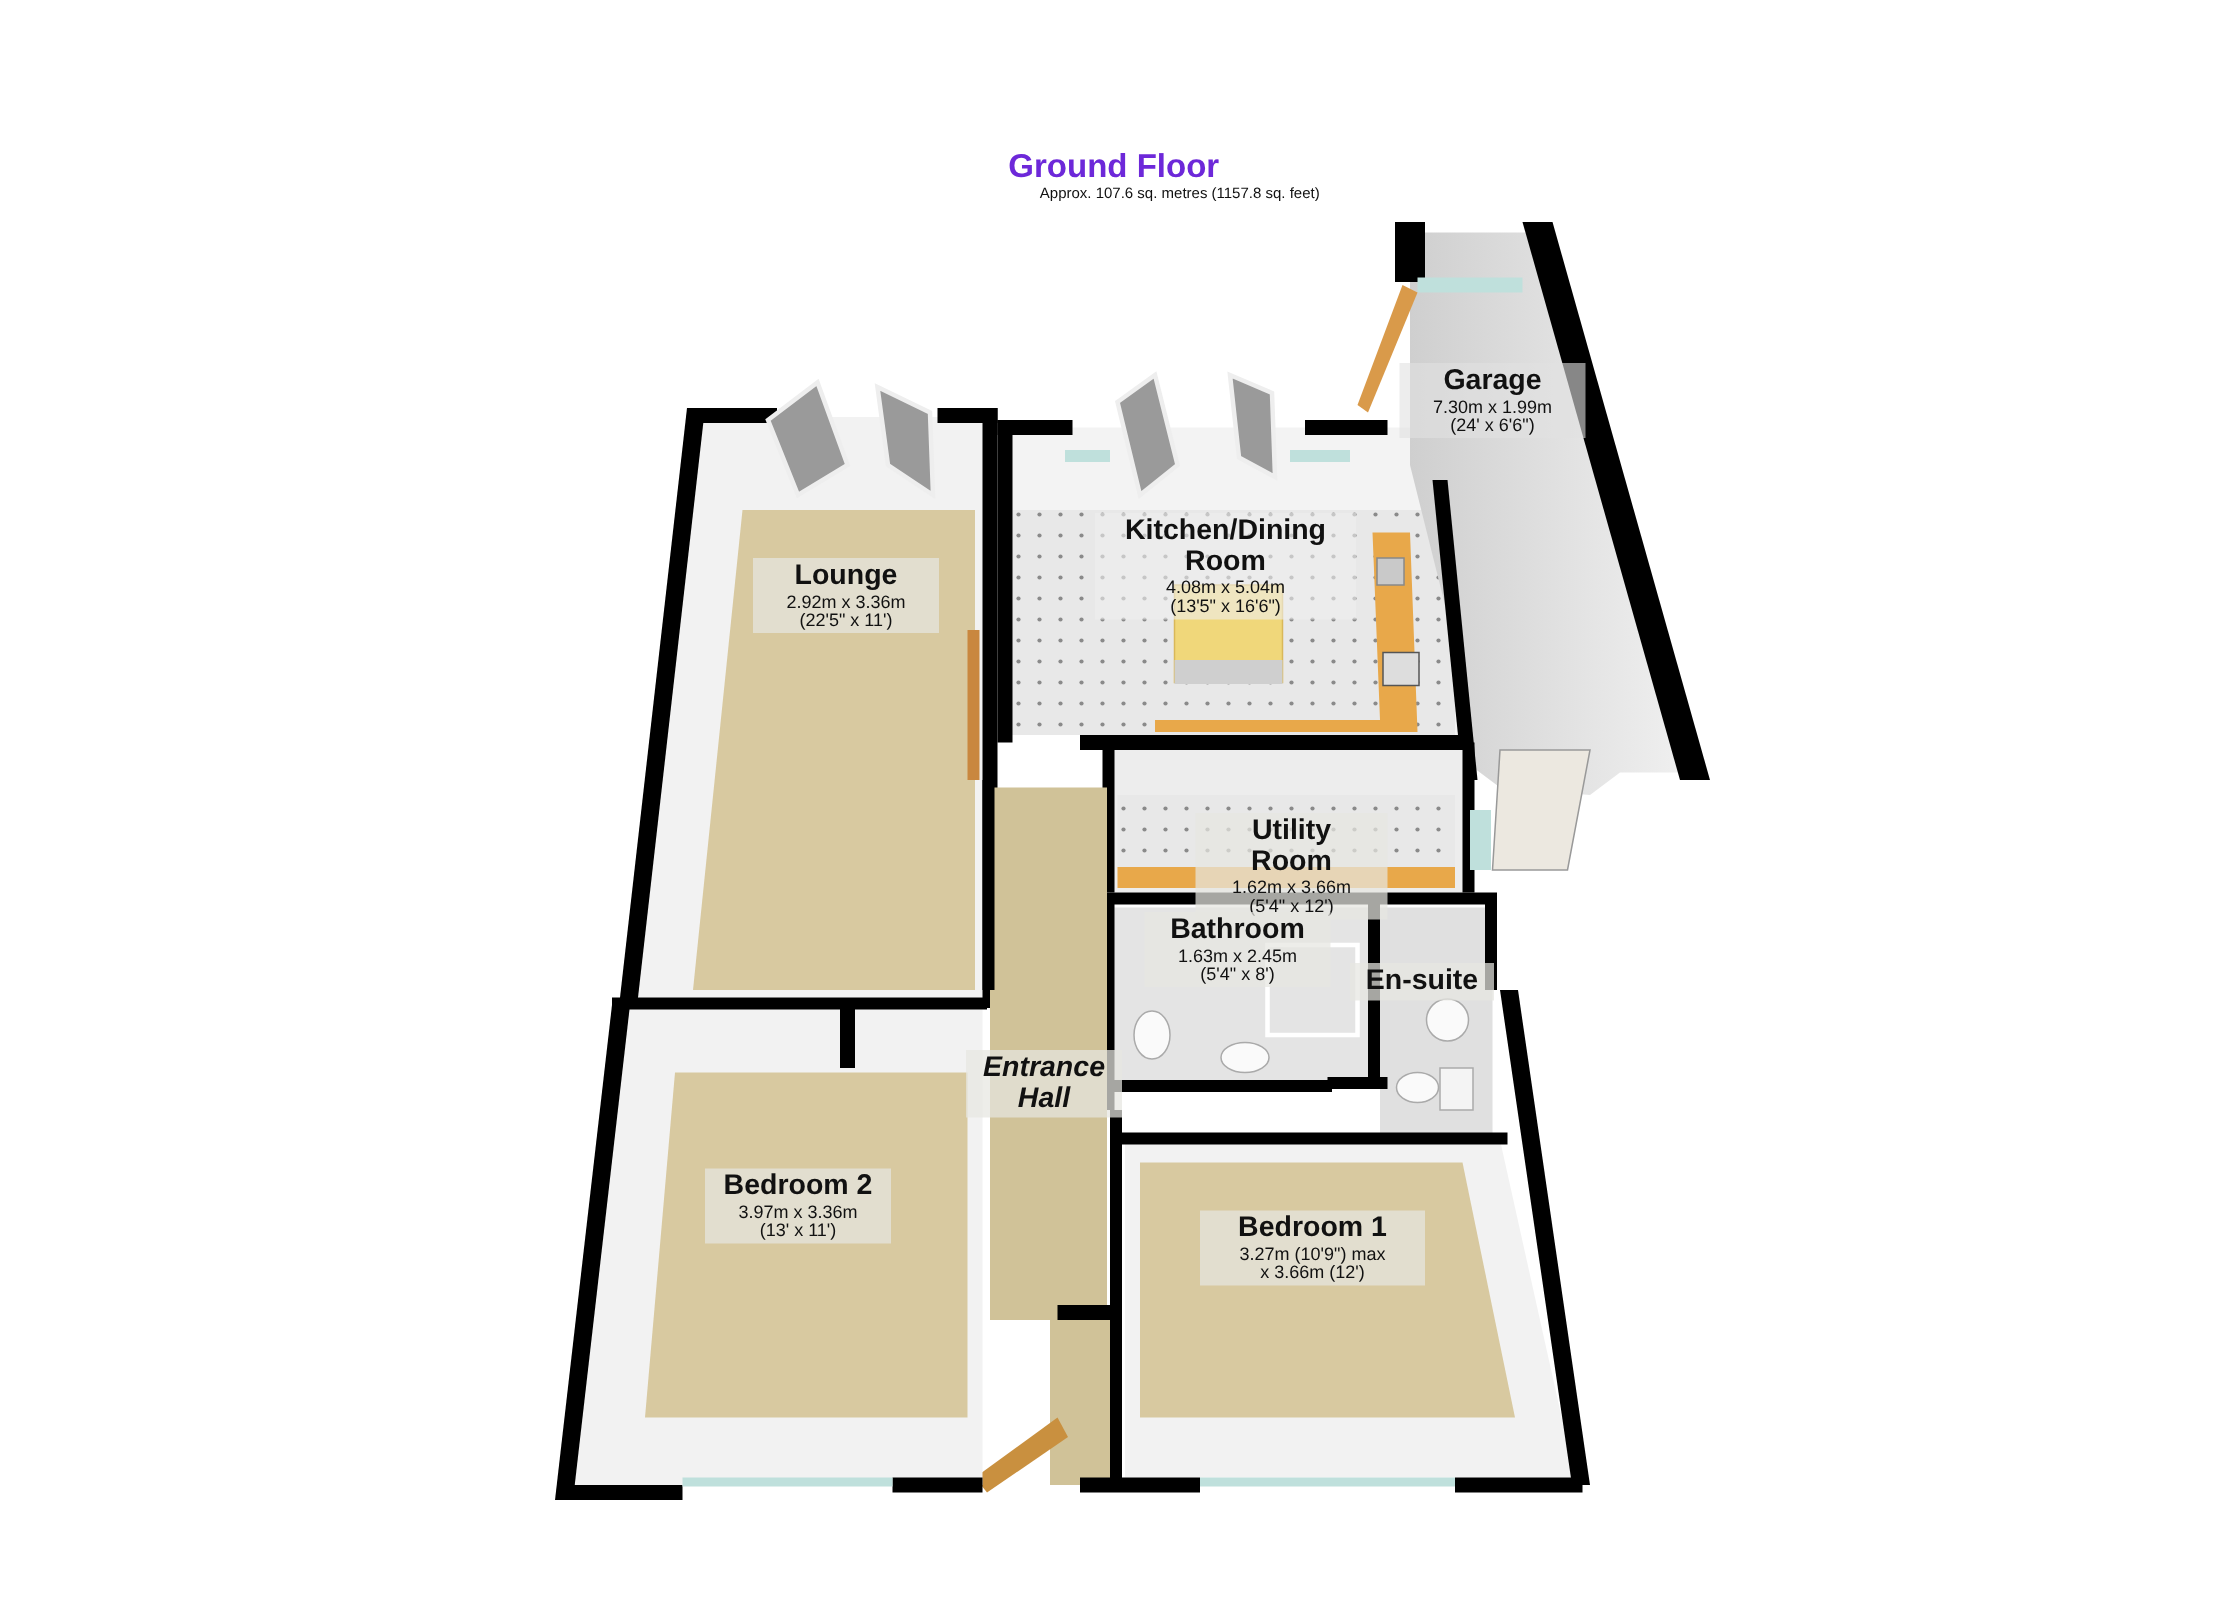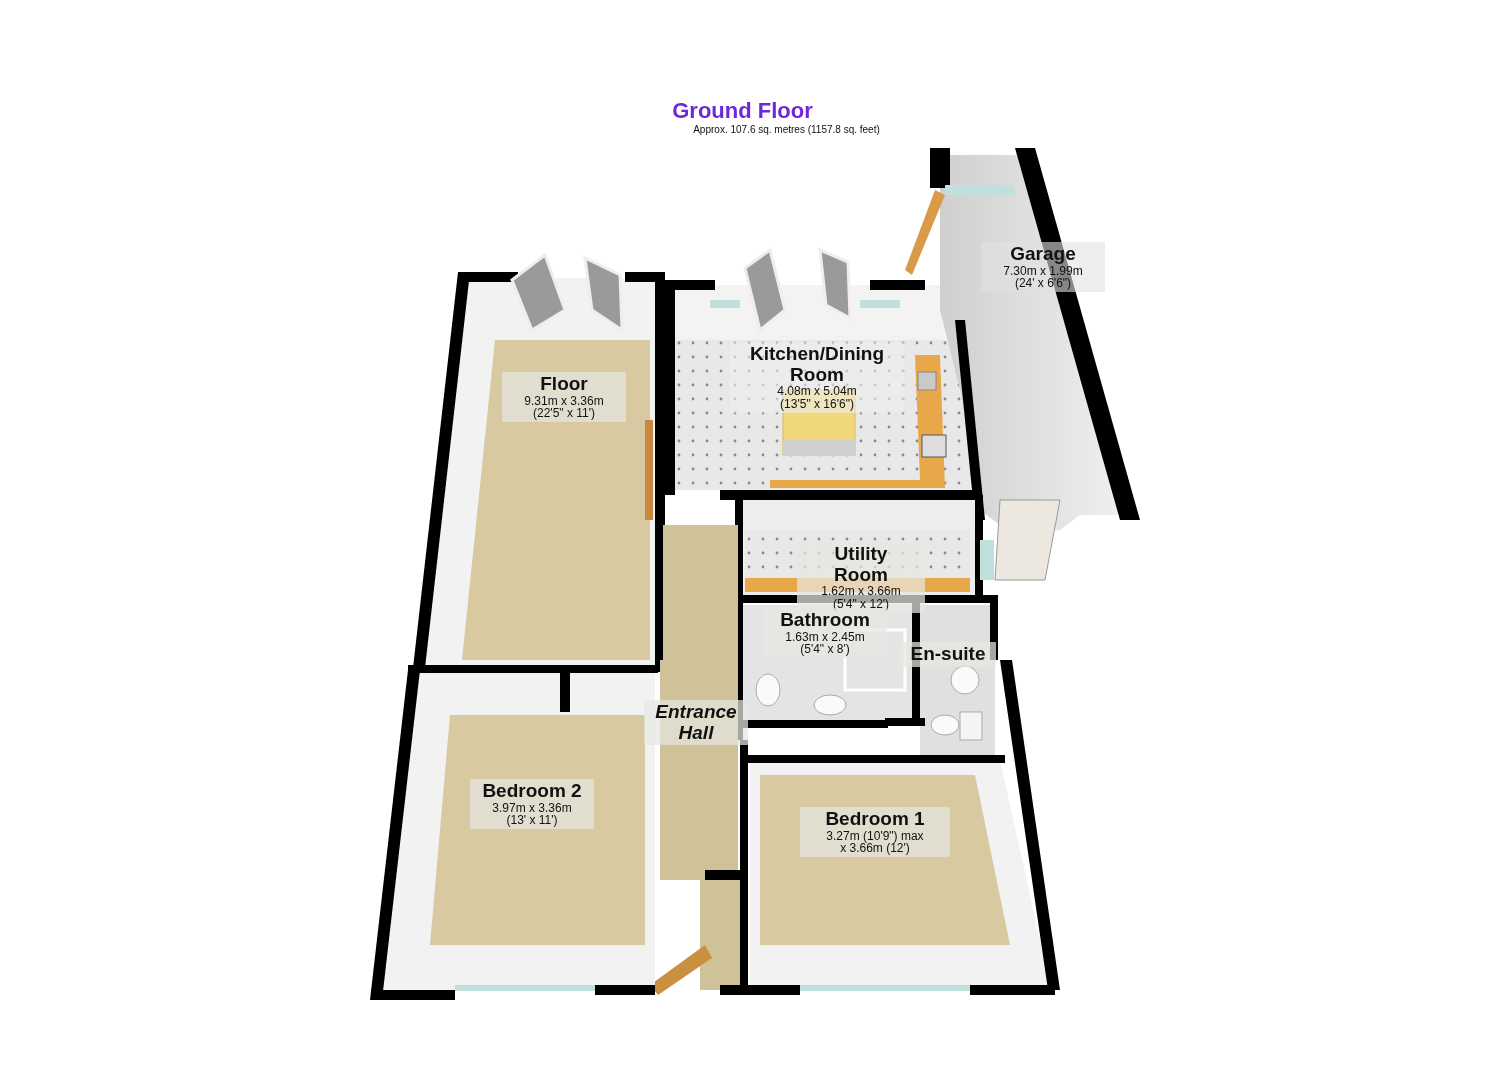--- a/index.html
+++ b/index.html
@@ -129,33 +129,33 @@
     <polygon points="760,775 975,775 1010,945 760,945" fill="#d8c9a0"></polygon>
     <polygon points="1000,660 1012,660 1060,990 1048,990" fill="#000"></polygon>
     <rect x="745" y="755" width="260" height="8" fill="#000"></rect>
     <rect x="720" y="985" width="80" height="10" fill="#000"></rect>
     <rect x="970" y="985" width="85" height="10" fill="#000"></rect>
     <rect x="800" y="985" width="170" height="6" fill="#bfe0dc"></rect>
   </g>
 </svg>
 
 <div class="label" style="left:502px;top:372px;width:116px;">
-  <span class="name">Floor</span>
-  <span class="dim">9.31m x 3.36m</span>
+  <span class="name">Lounge</span>
+  <span class="dim">2.92m x 3.36m</span>
   <span class="dim">(22'5" x 11')</span>
 </div>
 
 <div class="label" style="left:730px;top:342px;width:166px;background:rgba(238,238,238,0.6);">
   <span class="name">Kitchen/Dining</span>
   <span class="name">Room</span>
   <span class="dim">4.08m x 5.04m</span>
   <span class="dim">(13'5" x 16'6")</span>
 </div>
 
-<div class="label" style="left:933px;top:242px;width:116px;background:rgba(225,225,225,0.6);margin-left:48px;">
+<div class="label" style="left:933px;top:242px;width:116px;background:rgba(225,225,225,0.6);">
   <span class="name">Garage</span>
   <span class="dim">7.30m x 1.99m</span>
   <span class="dim">(24' x 6'6")</span>
 </div>
 
 <div class="label" style="left:797px;top:542px;width:120px;">
   <span class="name">Utility</span>
   <span class="name">Room</span>
   <span class="dim">1.62m x 3.66m</span>
   <span class="dim">(5'4" x 12')</span>

